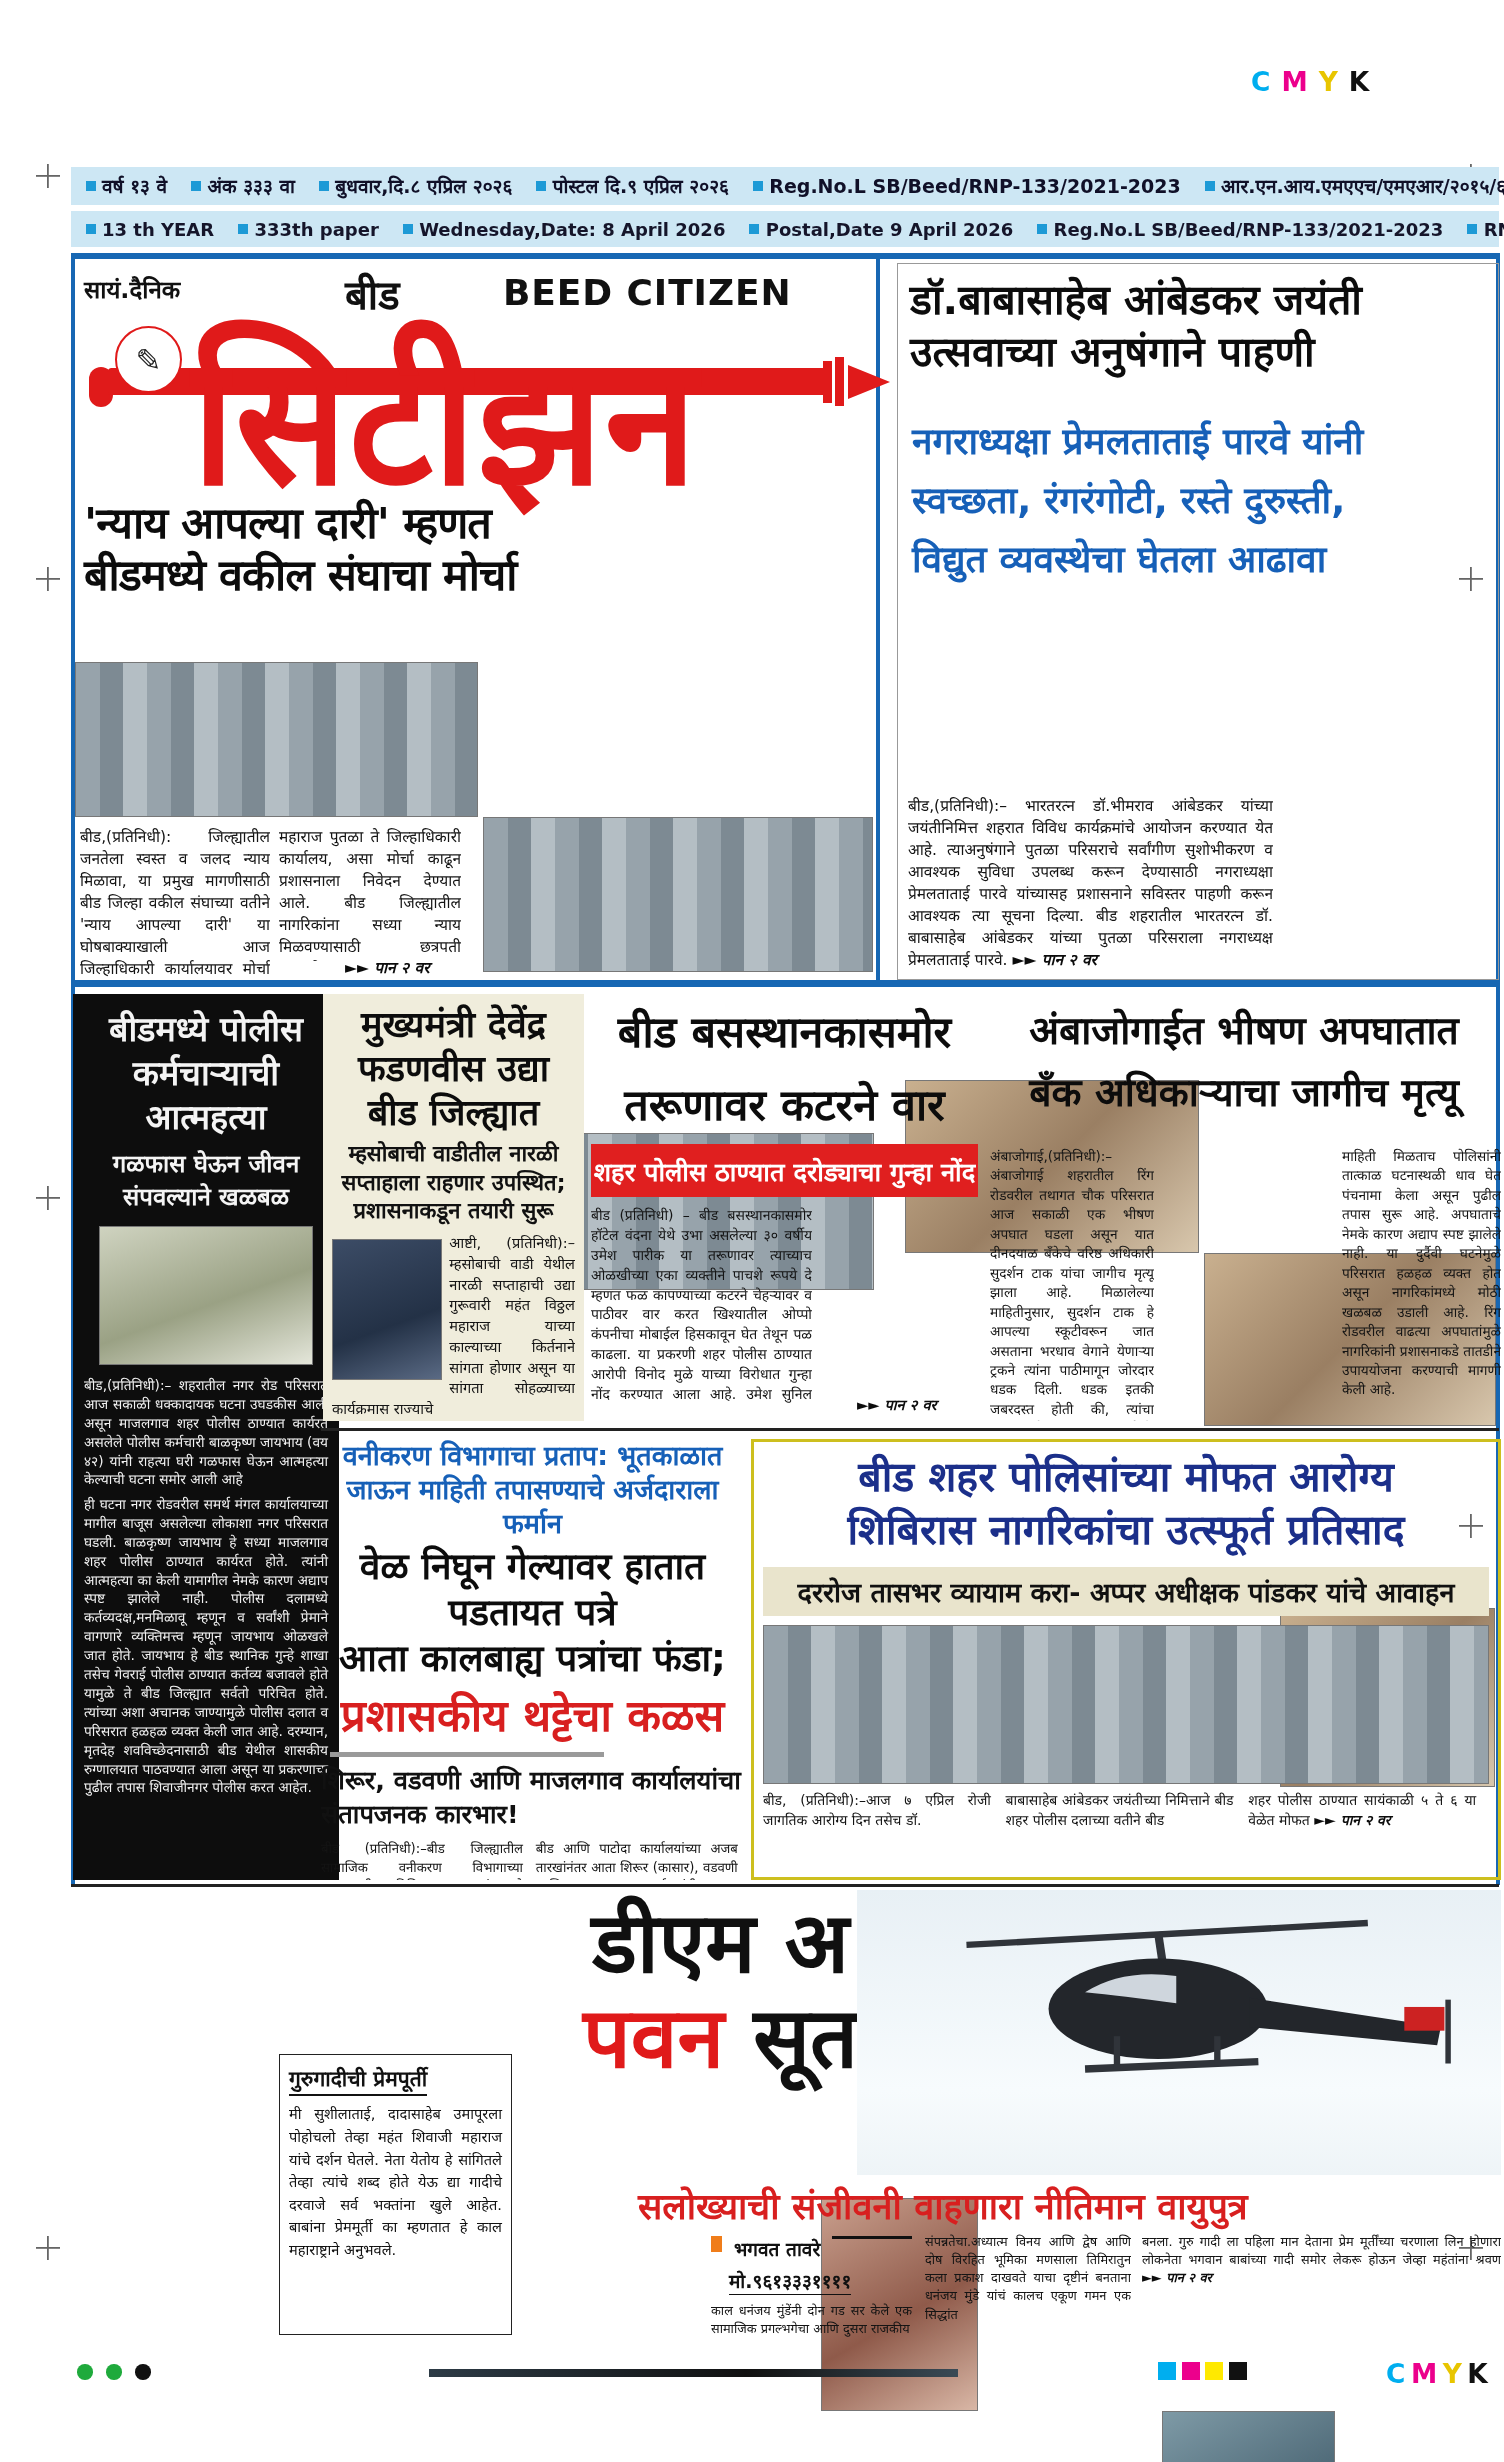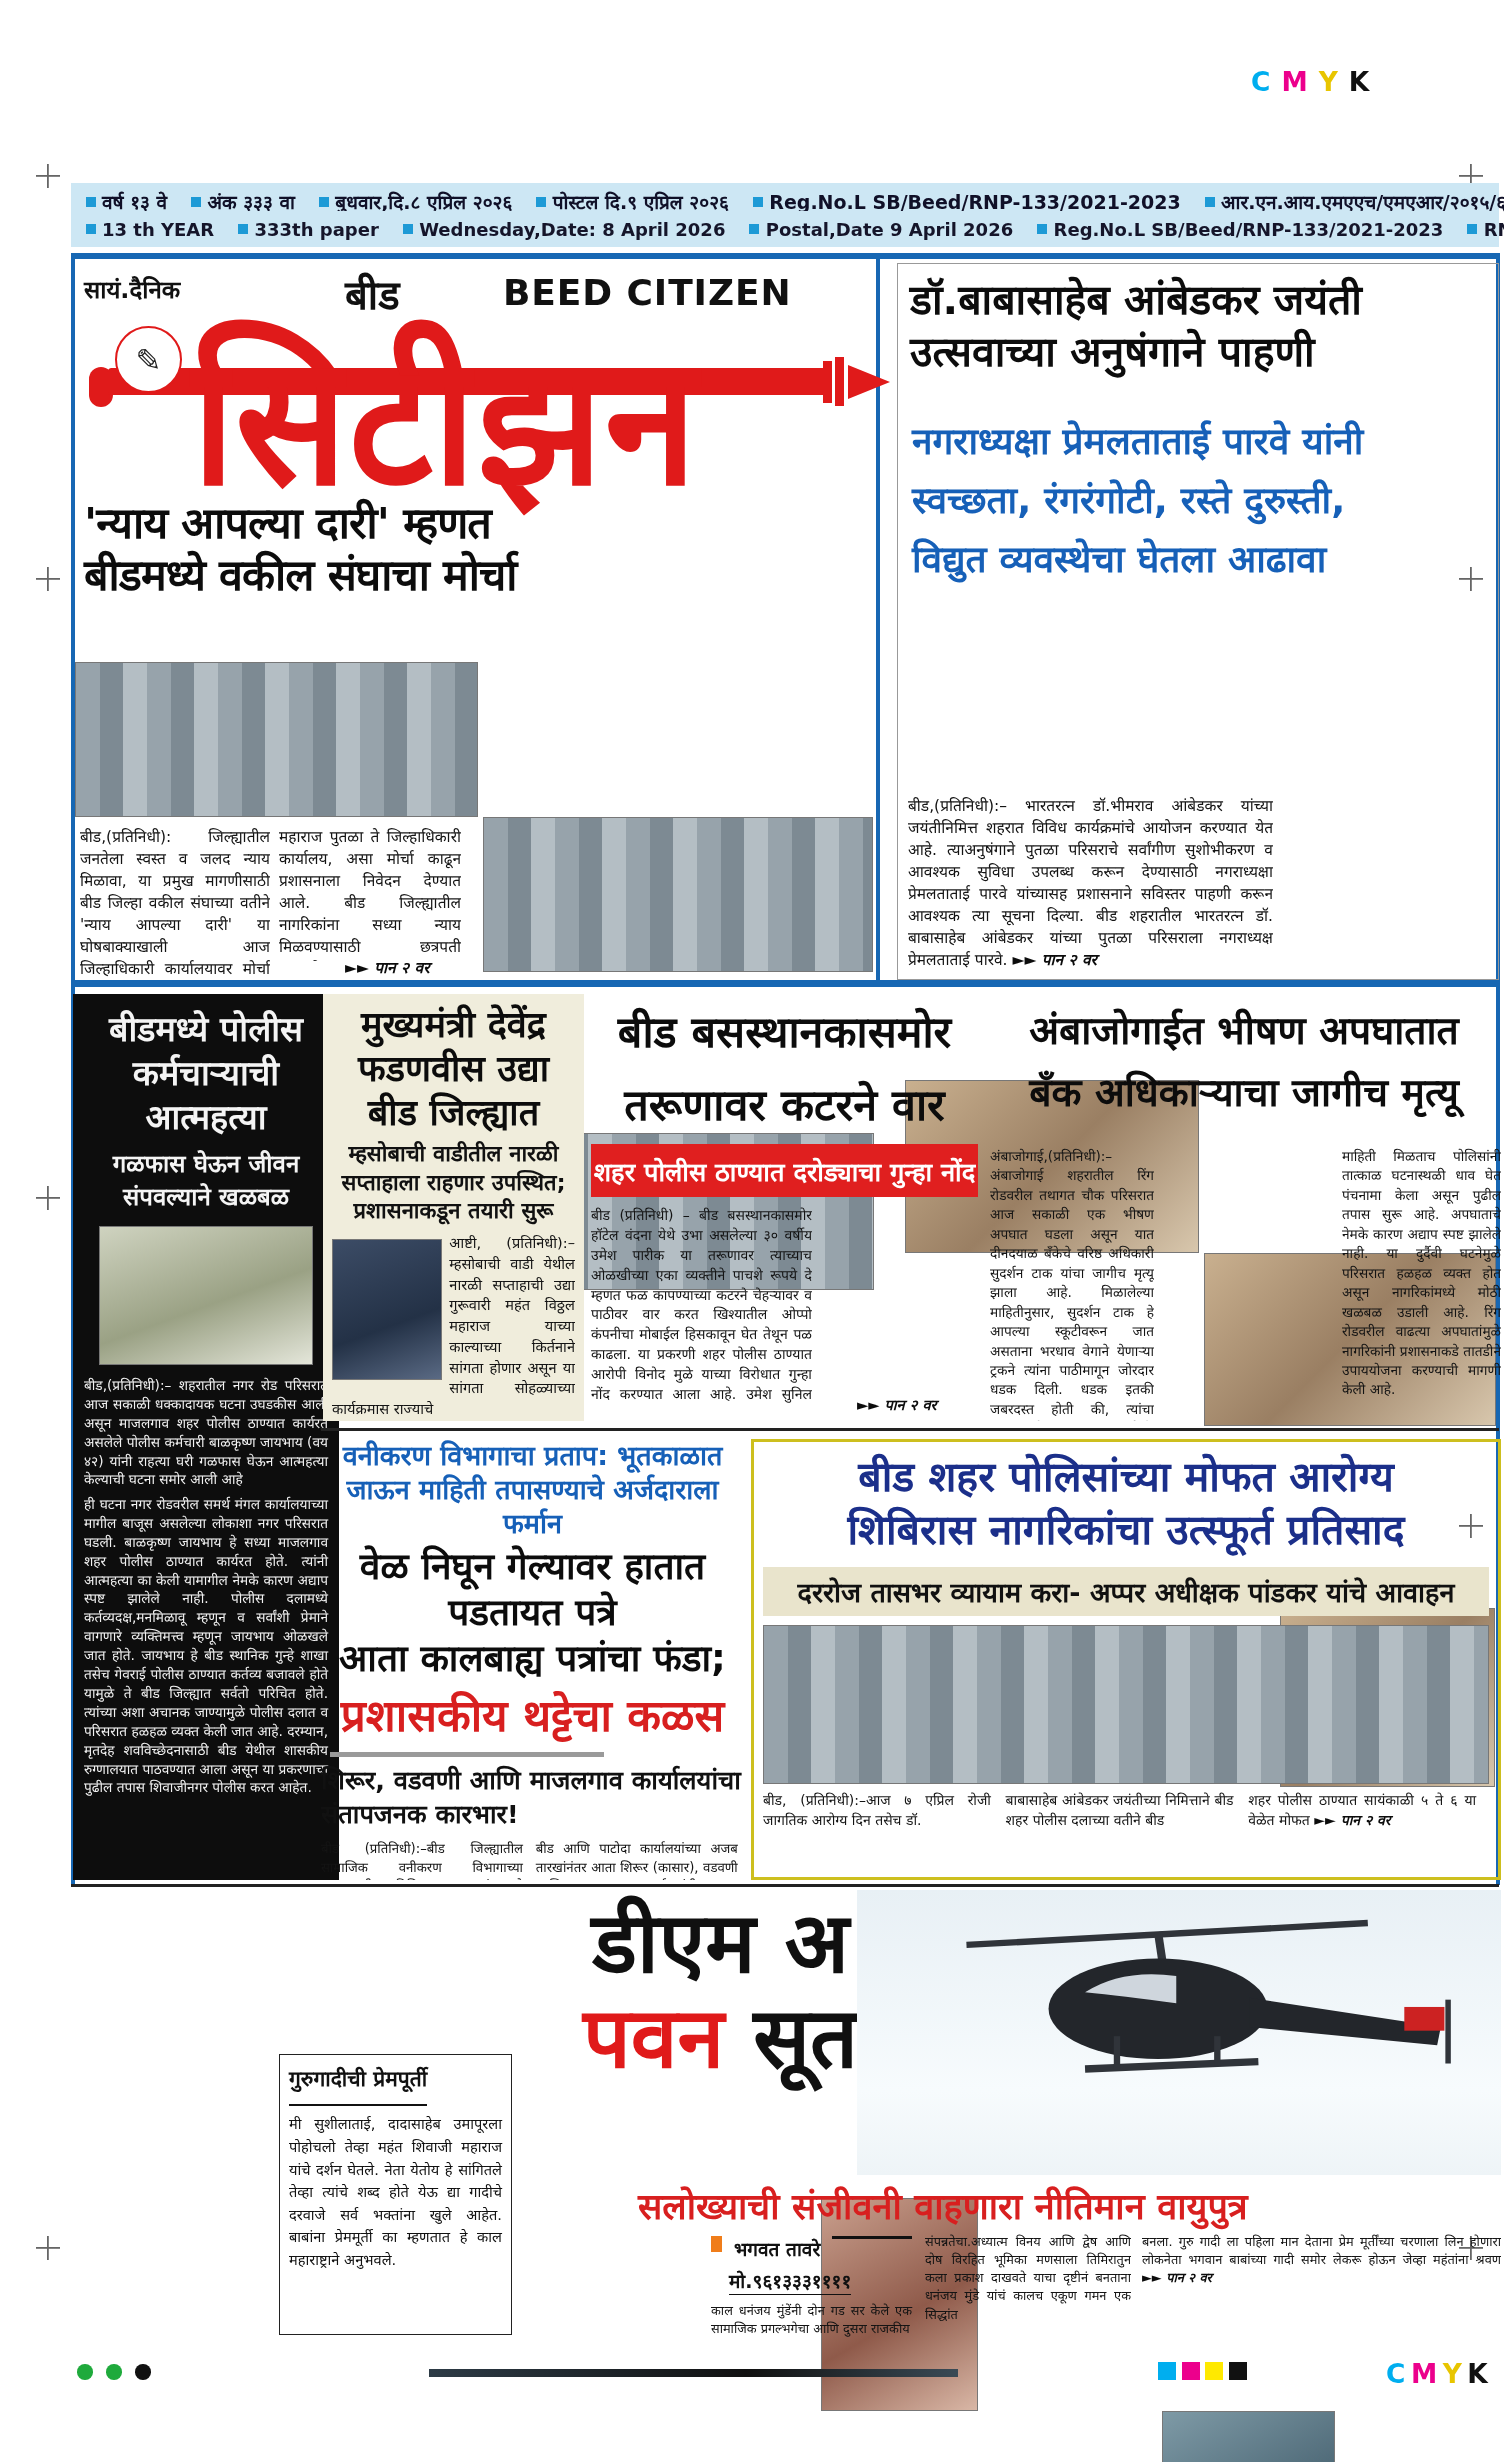--- a/index.html
+++ b/index.html
@@ -60,21 +60,21 @@
   <div class="abs crop" style="left:1459px;top:567px"></div>
   <div class="abs crop" style="left:36px;top:1186px"></div>
   <div class="abs crop" style="left:1459px;top:1514px"></div>
   <div class="abs crop" style="left:36px;top:2236px"></div>
   <div class="abs crop" style="left:1459px;top:2236px"></div>
 
   <div class="abs" style="left:1251px;top:66px">
     <span class="cmyk-letter" style="color:#00aeef">C</span><span class="cmyk-letter" style="color:#ec008c">M</span><span class="cmyk-letter" style="color:#e8c500">Y</span><span class="cmyk-letter" style="color:#111">K</span>
   </div>
 
-  <div class="abs infobar mr" style="left:71px;top:183px;width:1428px;height:38px">
+  <div class="abs infobar mr" style="left:71px;top:167px;width:1428px;height:38px">
     <span class="it">
         <span>वर्ष १३ वे</span>
       </span>
     <span class="it">
         <span>अंक ३३३ वा</span>
       </span>
     <span class="it">
         <span>बुधवार,दि.८ एप्रिल २०२६</span>
       </span>
     <span class="it">
@@ -231,21 +231,21 @@
     <div style="display:flex;gap:14.6px;margin-top:7.3px">
       <div class="body-t" style="width:228px;font-size:14px">बीड, (प्रतिनिधी):–आज ७ एप्रिल रोजी जागतिक आरोग्य दिन तसेच डॉ.</div>
       <div class="body-t" style="width:228px;font-size:14px">बाबासाहेब आंबेडकर जयंतीच्या निमित्ताने बीड शहर पोलीस दलाच्या वतीने बीड</div>
       <div class="body-t" style="width:228px;font-size:14px"><span>शहर पोलीस ठाण्यात सायंकाळी ५ ते ६ या वेळेत मोफत</span> <span class="cont">►► पान २ वर</span></div>
     </div>
   </div>
 
   <div class="abs blackbar" style="left:71px;top:1884px;width:1428px;height:2.7px"></div>
 
   <div class="abs" style="left:279px;top:2054px;width:233px;height:281px;background:#fff;border:1.8px solid #222;padding:9px;overflow:hidden">
-    <div style="font-size:21px;font-weight:800;border-bottom:2.7px solid #111;display:inline-block;padding-bottom:12px">गुरुगादीची प्रेमपूर्ती</div>
+    <div style="font-size:21px;font-weight:800;border-bottom:2.7px solid #111;display:inline-block;padding-bottom:2px">गुरुगादीची प्रेमपूर्ती</div>
     <div style="font-size:14.6px;line-height:1.55;margin-top:7.3px;text-align:justify">मी सुशीलाताई, दादासाहेब उमापूरला पोहोचलो तेव्हा महंत शिवाजी महाराज यांचे दर्शन घेतले. नेता येतोय हे सांगितले तेव्हा त्यांचे शब्द होते येऊ द्या गादीचे दरवाजे सर्व भक्तांना खुले आहेत. बाबांना प्रेममूर्ती का म्हणतात हे काल महाराष्ट्राने अनुभवले.</div>
   </div>
   <div class="abs" style="left:520px;top:1895px;width:401px;text-align:center">
     <div style="font-size:84px;font-weight:900;color:#101010;line-height:1.15">डीएम अ</div>
     <div style="font-size:84px;font-weight:900;line-height:1.1"><span style="color:#e01a1a">पवन</span><span style="color:#101010"> सूत</span></div>
   </div>
 
   <div class="abs sky" style="left:857px;top:1890px;width:644px;height:285px">
     <svg width="644" height="285" viewBox="0 0 706 312">
       <line x1="120" y1="60" x2="560" y2="36" stroke="#30343a" stroke-width="7"></line>

